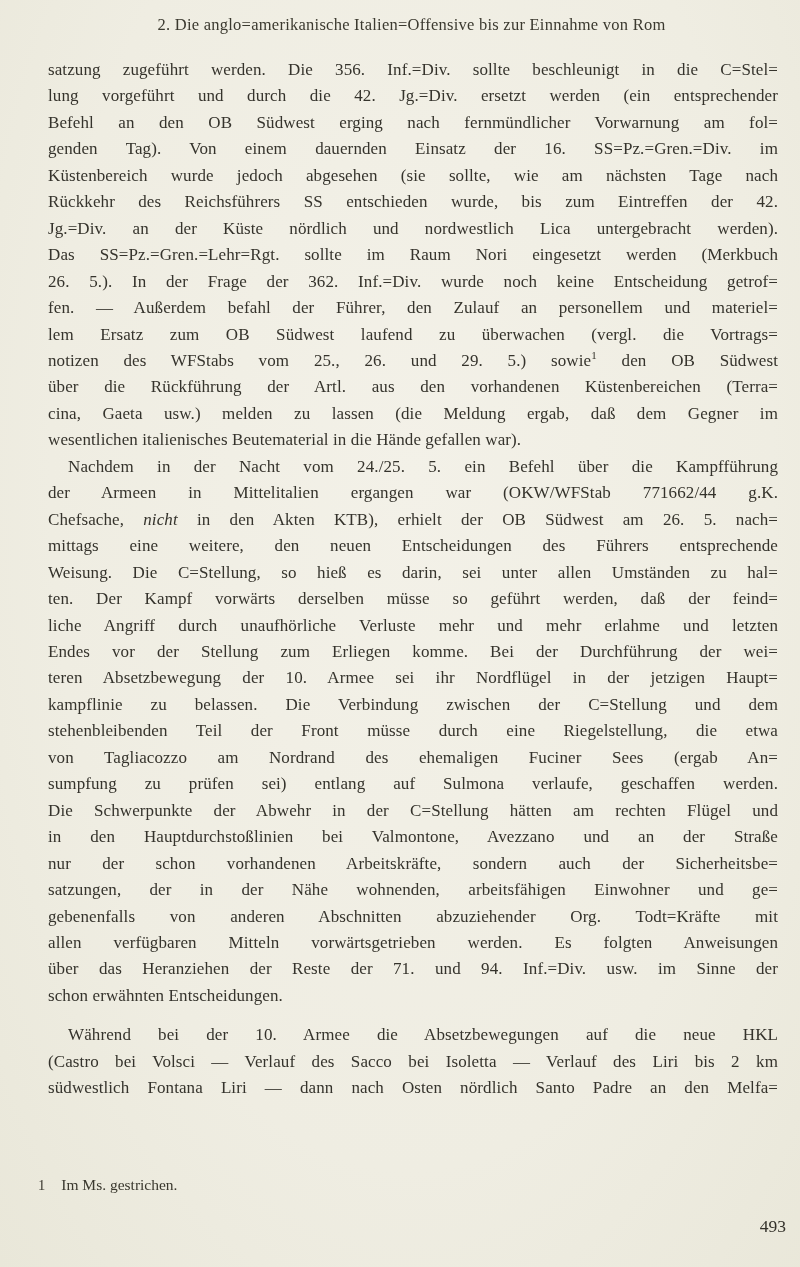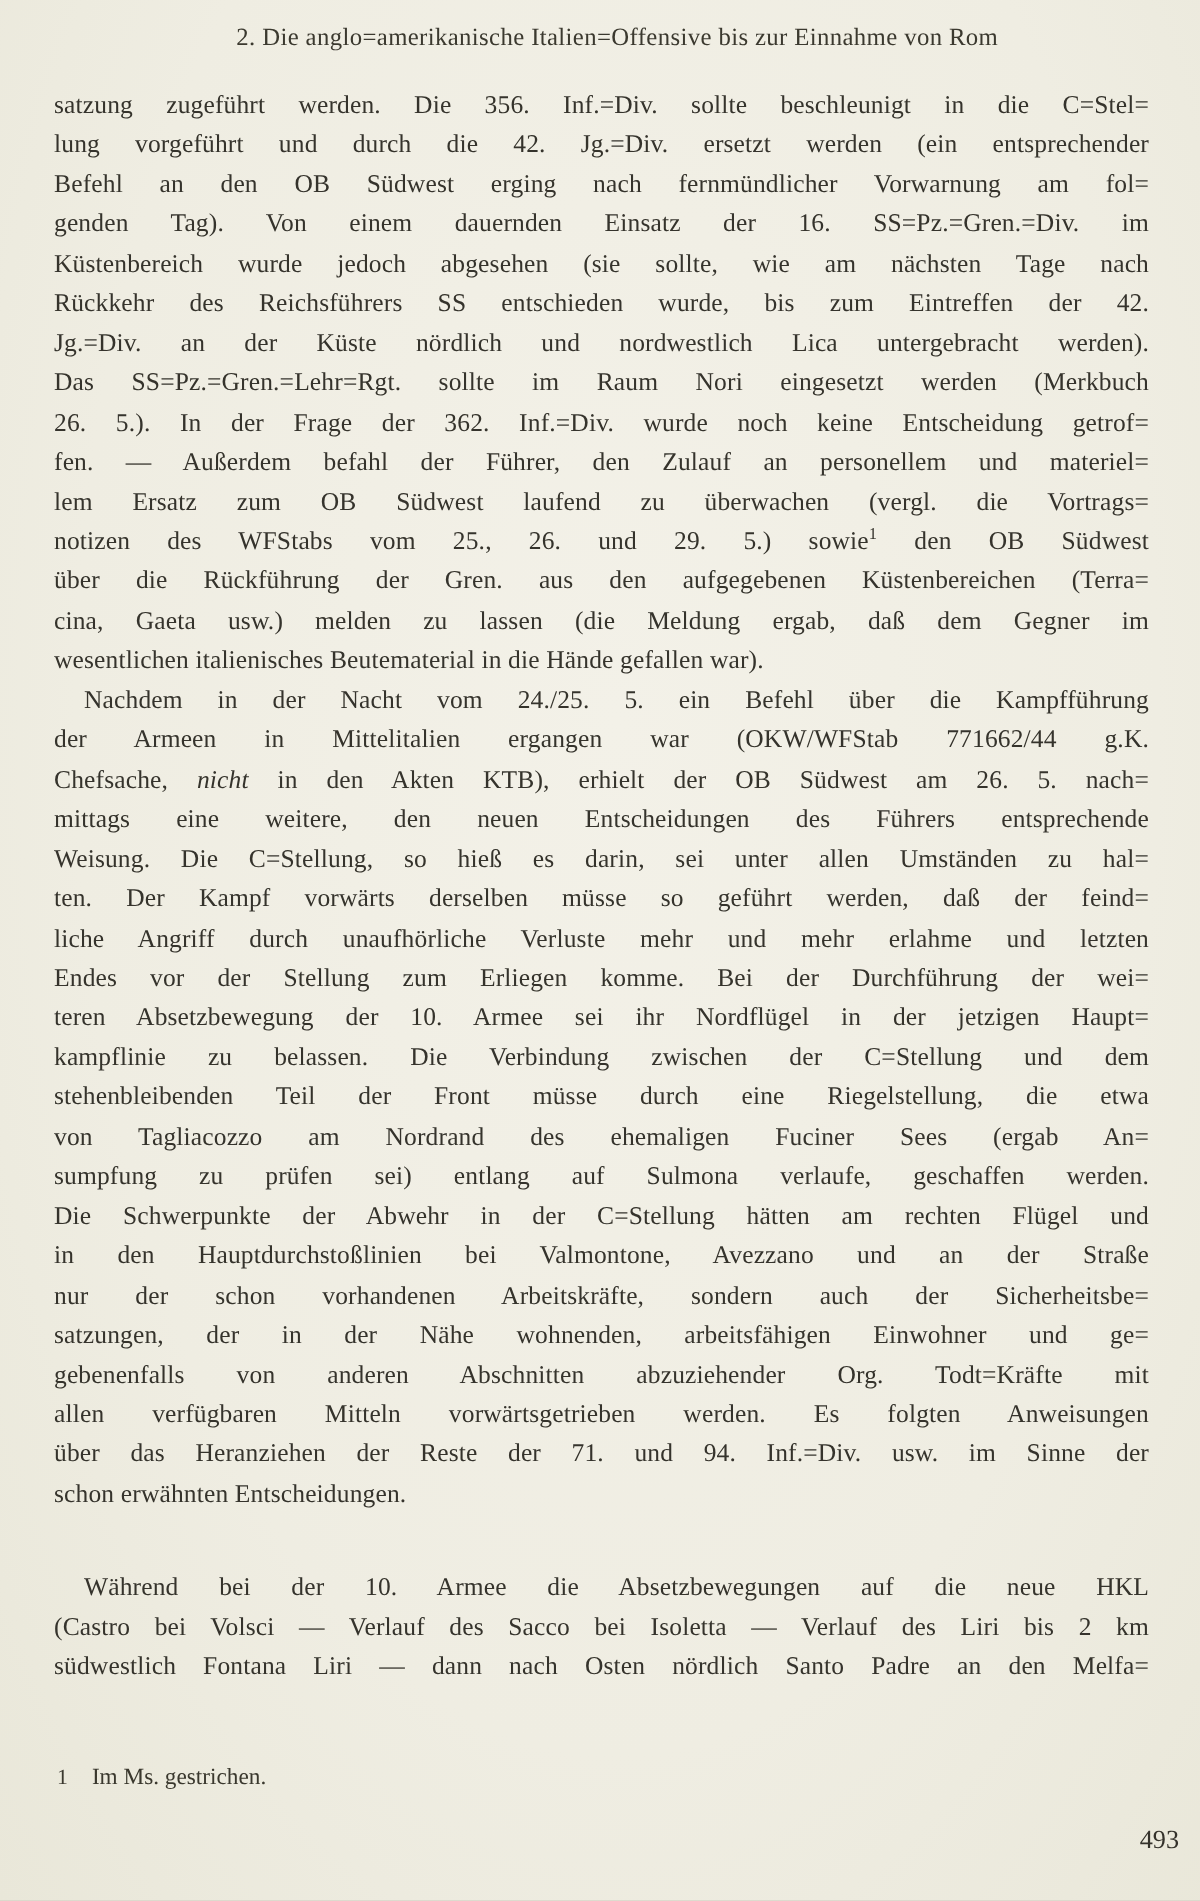--- a/index.html
+++ b/index.html
@@ -24,29 +24,29 @@
     left: 36px;
     right: 36px;
     text-align: center;
     font-size: 16.5px;
     letter-spacing: 0.25px;
     color: #3b392f;
   }
   .body-text {
     position: absolute;
     top: 57px;
-    left: 36px;
+    left: 48px;
     width: 730px;
     font-size: 17px;
     line-height: 26.45px;
     letter-spacing: 0.1px;
     color: #35332c;
   }
   .paragraph { margin: 0; }
-  .paragraph.space-before { margin-top: 36px; }
+  .paragraph.space-before { margin-top: 13px; }
   .line {
     text-align: justify;
     -moz-text-align-last: justify;
     text-align-last: justify;
     white-space: normal;
   }
   .line.last {
     -moz-text-align-last: left;
     text-align-last: left;
   }
@@ -92,21 +92,21 @@
         <div class="line"><span>Befehl an den OB Südwest erging nach fernmündlicher Vorwarnung am fol=</span></div>
         <div class="line"><span>genden Tag). Von einem dauernden Einsatz der 16. SS=Pz.=Gren.=Div. im</span></div>
         <div class="line"><span>Küstenbereich wurde jedoch abgesehen (sie sollte, wie am nächsten Tage nach</span></div>
         <div class="line"><span>Rückkehr des Reichsführers SS entschieden wurde, bis zum Eintreffen der 42.</span></div>
         <div class="line"><span>Jg.=Div. an der Küste nördlich und nordwestlich Lica untergebracht werden).</span></div>
         <div class="line"><span>Das SS=Pz.=Gren.=Lehr=Rgt. sollte im Raum Nori eingesetzt werden (Merkbuch</span></div>
         <div class="line"><span>26. 5.). In der Frage der 362. Inf.=Div. wurde noch keine Entscheidung getrof=</span></div>
         <div class="line"><span>fen. — Außerdem befahl der Führer, den Zulauf an personellem und materiel=</span></div>
         <div class="line"><span>lem Ersatz zum OB Südwest laufend zu überwachen (vergl. die Vortrags=</span></div>
         <div class="line"><span>notizen des WFStabs vom 25., 26. und 29. 5.) sowie</span><sup>1</sup><span> den OB Südwest</span></div>
-        <div class="line"><span>über die Rückführung der Gren. aus den aufgegebenen Küstenbereichen (Terra=</span></div>
+        <div class="line"><span>über die Rückführung der Artl. aus den vorhandenen Küstenbereichen (Terra=</span></div>
         <div class="line"><span>cina, Gaeta usw.) melden zu lassen (die Meldung ergab, daß dem Gegner im</span></div>
         <div class="line last"><span>wesentlichen italienisches Beutematerial in die Hände gefallen war).</span></div>
       </div>
       <div class="paragraph">
         <div class="line first"><span>Nachdem in der Nacht vom 24./25. 5. ein Befehl über die Kampfführung</span></div>
         <div class="line"><span>der Armeen in Mittelitalien ergangen war (OKW/WFStab 771662/44 g.K.</span></div>
         <div class="line"><span>Chefsache, </span><i>nicht</i><span> in den Akten KTB), erhielt der OB Südwest am 26. 5. nach=</span></div>
         <div class="line"><span>mittags eine weitere, den neuen Entscheidungen des Führers entsprechende</span></div>
         <div class="line"><span>Weisung. Die C=Stellung, so hieß es darin, sei unter allen Umständen zu hal=</span></div>
         <div class="line"><span>ten. Der Kampf vorwärts derselben müsse so geführt werden, daß der feind=</span></div>

